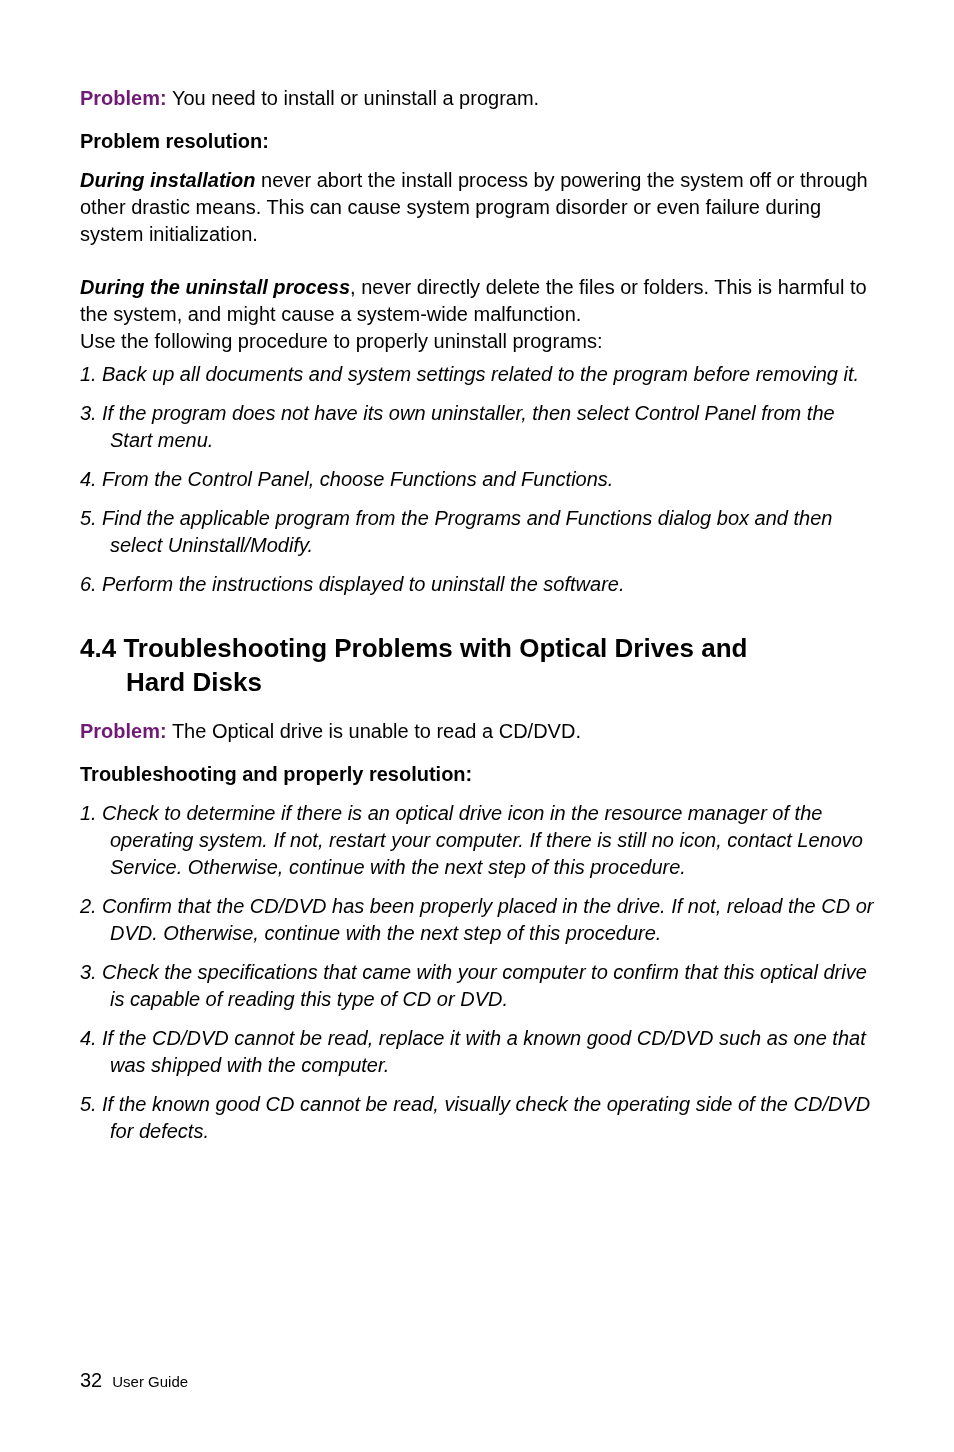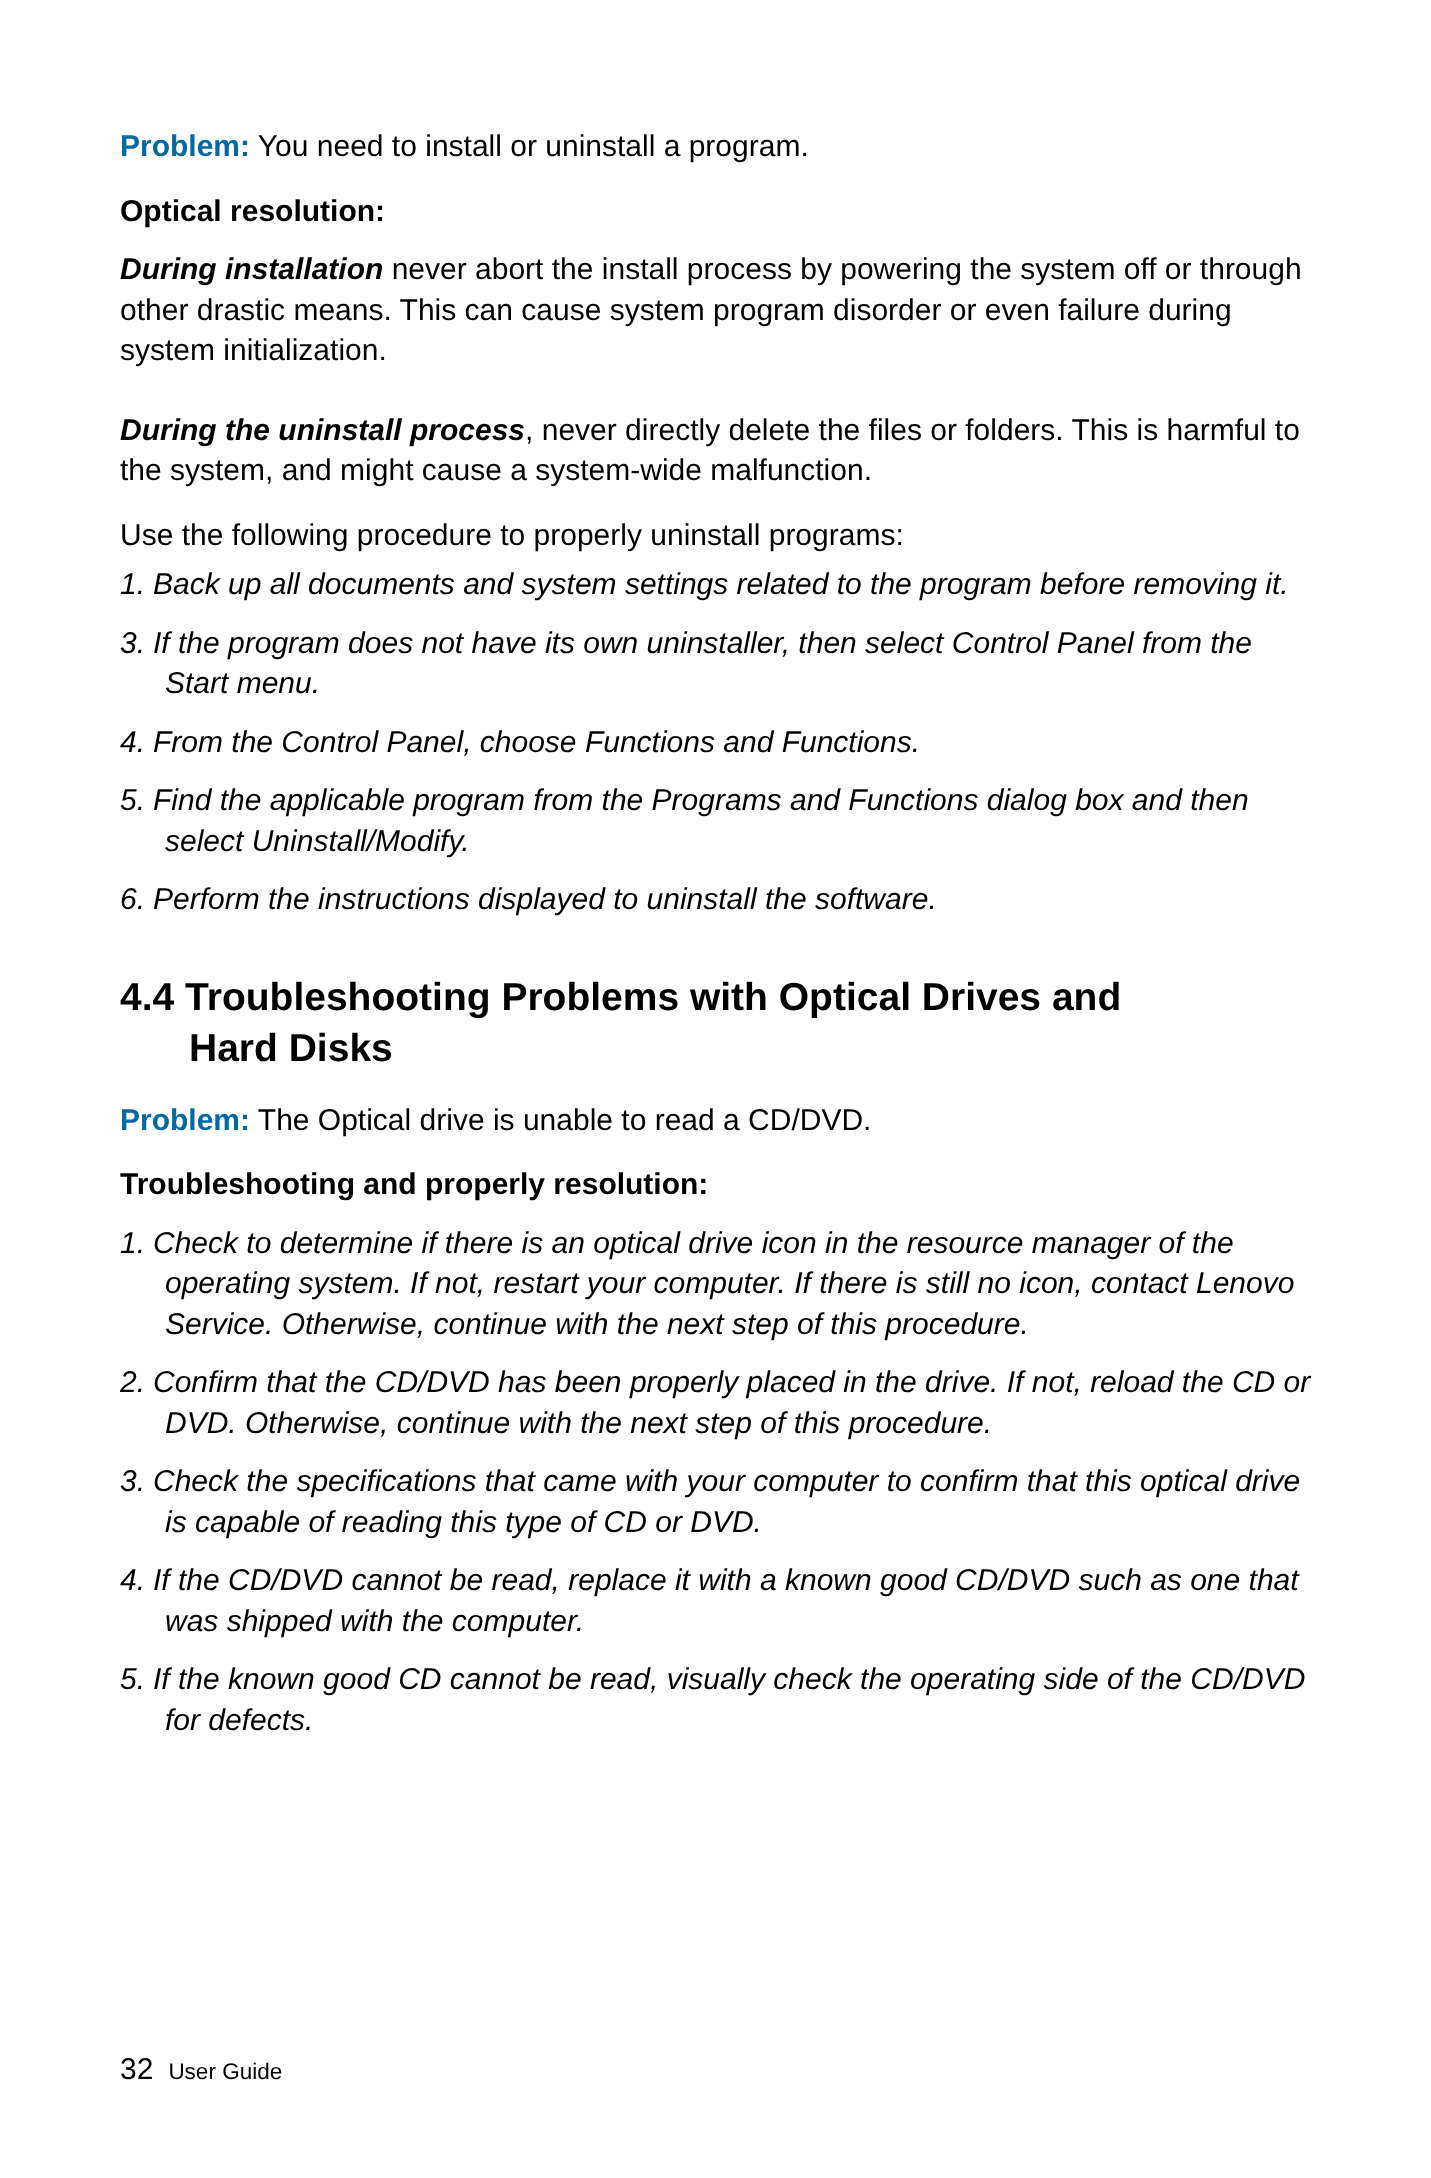--- a/index.html
+++ b/index.html
@@ -4,46 +4,46 @@
 <style>
   * { margin: 0; padding: 0; box-sizing: border-box; }
   html, body { width: 954px; height: 1452px; }
   body {
     font-family: Arial, Helvetica, sans-serif;
     background: #ffffff;
     color: #000000;
     padding: 85px 80px 0 80px;
     position: relative;
   }
-  .problem-label { color: #0369a1; font-weight: bold; }
+  .problem-label { color: #701a75; font-weight: bold; }
   .para { font-size: 20px; line-height: 1.35; margin-bottom: 18px; }
   .subhead { font-size: 20px; font-weight: bold; margin-bottom: 14px; margin-top: 4px; }
   .bold-italic { font-weight: bold; font-style: italic; }
   .list { list-style: none; margin-top: 2px; font-style: italic; }
   .list li { font-size: 20px; line-height: 1.35; margin-bottom: 12px; padding-left: 30px; text-indent: -30px; }
   .list li .num { display: inline-block; width: 22px; text-indent: 0; }
   .section-head { font-size: 26px; font-weight: bold; line-height: 1.3; margin-top: 34px; margin-bottom: 18px; padding-left: 0; }
   .footer { position: absolute; bottom: 60px; left: 80px; font-size: 15px; }
   .footer .pagenum { font-size: 20px; font-weight: normal; margin-right: 10px; }
   .tight { margin-bottom: 4px; }
 </style>
 </head>
 <body>
 
 <p class="para">
   <span class="problem-label">Problem:</span><span> You need to install or uninstall a program.</span>
 </p>
 
-<p class="subhead">Optical resolution:</p>
+<p class="subhead">Problem resolution:</p>
 
 <p class="para">
   <span class="bold-italic">During installation</span><span> never abort the install process by powering the system off or through other drastic means. This can cause system program disorder or even failure during system initialization.</span>
 </p>
 
-<p class="para tight" style="margin-top:26px; margin-bottom:16px;">
+<p class="para tight" style="margin-top:26px; margin-bottom:0;">
   <span class="bold-italic">During the uninstall process</span><span>, never directly delete the files or folders. This is harmful to the system, and might cause a system-wide malfunction.</span>
 </p>
 <p class="para" style="margin-bottom:6px;">Use the following procedure to properly uninstall programs:</p>
 
 <ol class="list">
   <li><span class="num">1.</span><span>Back up all documents and system settings related to the program before removing it.</span></li>
   <li><span class="num">3.</span><span>If the program does not have its own uninstaller, then select Control Panel from the Start menu.</span></li>
   <li><span class="num">4.</span><span>From the Control Panel, choose Functions and Functions.</span></li>
   <li><span class="num">5.</span><span>Find the applicable program from the Programs and Functions dialog box and then select Uninstall/Modify.</span></li>
   <li><span class="num">6.</span><span>Perform the instructions displayed to uninstall the software.</span></li>

